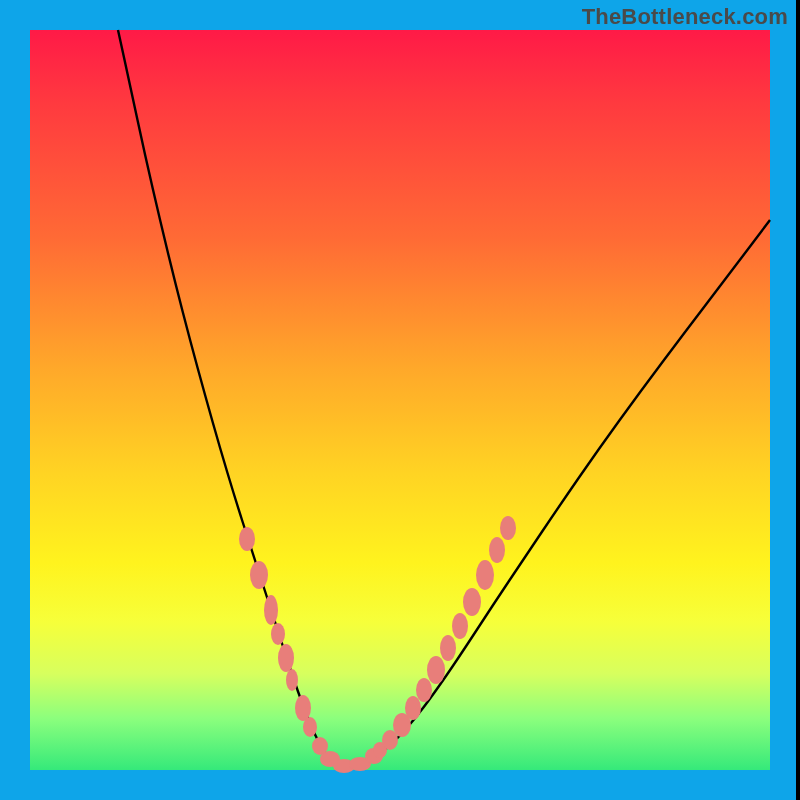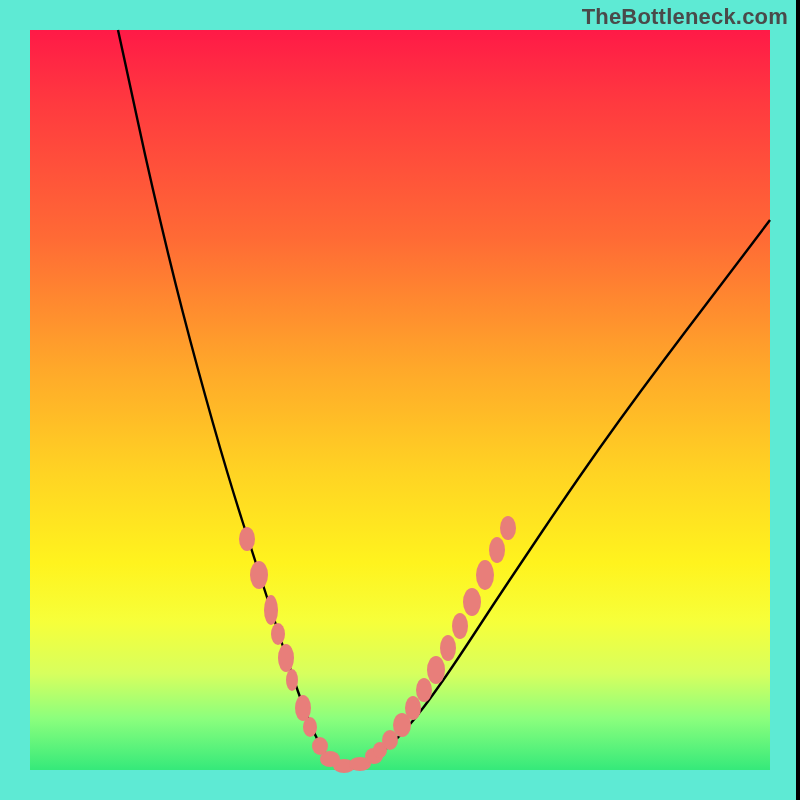--- a/index.html
+++ b/index.html
@@ -8,21 +8,21 @@
     width: 800px;
     height: 800px;
     background: #000;
     font-family: Arial, Helvetica, sans-serif;
     overflow: hidden;
   }
   .stage {
     position: relative;
     width: 796px;
     height: 800px;
-    background: #5eead4;
+    background: #0ea5e9;
   }
   .plot-area {
     position: absolute;
     left: 30px;
     top: 30px;
     width: 740px;
     height: 740px;
     
     background: linear-gradient(
       to bottom,

